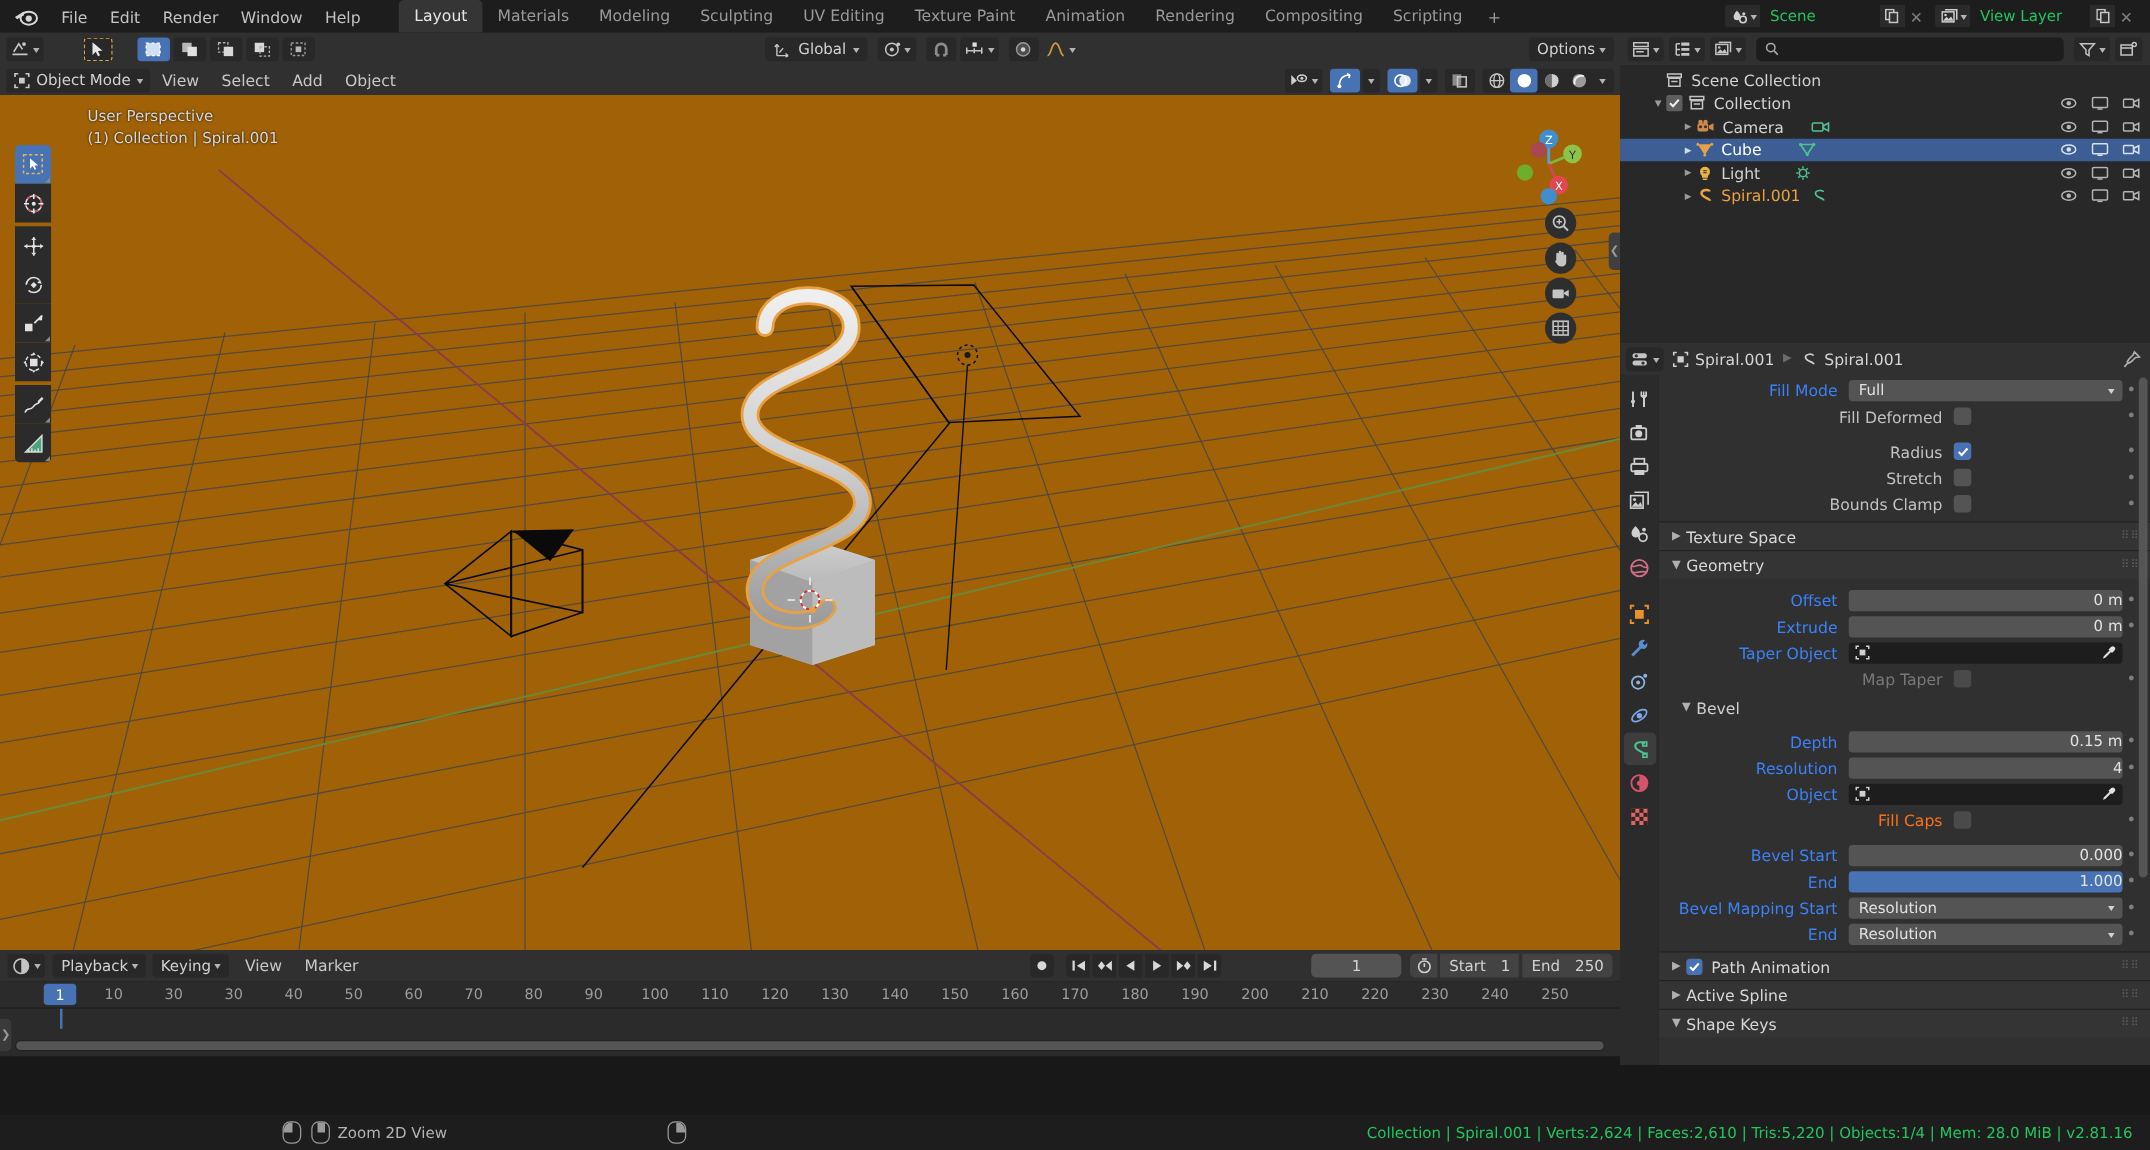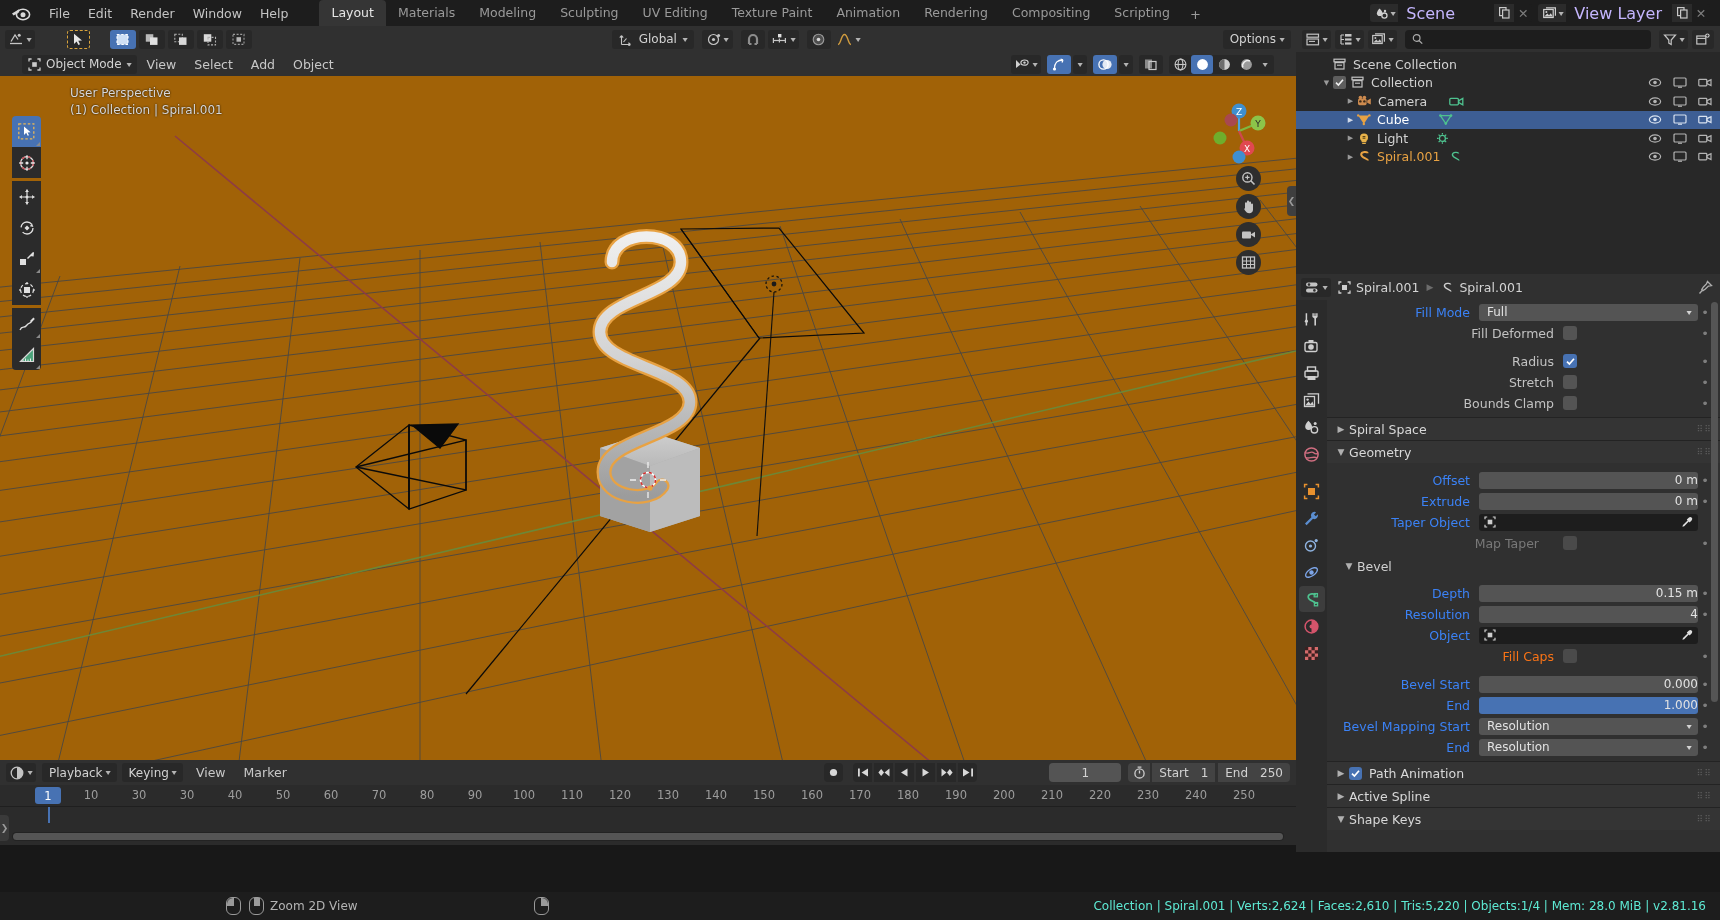--- a/index.html
+++ b/index.html
@@ -24,37 +24,37 @@
   .wsp-tabs{ display:flex; align-items:flex-end; height:26px; margin-left:22px; }
   .wsp{
     padding:5px 12px 6px 12px; font-size:12.5px; color:#9a9a9a;
     border-radius:4px 4px 0 0; cursor:default; white-space:nowrap;
   }
   .wsp.active{ background:#353535; color:#e6e6e6; }
   .wsp-plus{ padding:4px 8px; color:#9a9a9a; font-size:13px; }
   .topbar-right{ margin-left:auto; display:flex; align-items:center; gap:0; padding-right:4px;}
   .id-block{ display:flex; align-items:center; height:18px; border-radius:3px; overflow:hidden; margin-left:6px;}
   .id-icon{ background:#2b2b2b; height:18px; display:flex; align-items:center; padding:0 3px 0 5px; gap:2px;}
-  .id-name{ background:#1d1d1d; height:18px; display:flex; align-items:center; padding:0 10px 0 8px; min-width:96px; font-size:16px; color:#c4b5fd;}
+  .id-name{ background:#1d1d1d; height:18px; display:flex; align-items:center; padding:0 10px 0 8px; min-width:96px; font-size:12px; color:#22c55e;}
   .id-btn{ background:#2b2b2b; height:18px; width:20px; display:flex; align-items:center; justify-content:center;}
   .id-x{ background:#1d1d1d; height:18px; width:18px; display:flex; align-items:center; justify-content:center; color:#7d7d7d;}
 
   
   .vp-header{
     position:absolute; left:0; top:26px; width:1296px; height:26px;
     background:#303030; display:flex; align-items:center; padding:0 5px; gap:3px;
   }
   .hdr-btn{ height:19px; display:flex; align-items:center; padding:0 4px; border-radius:3px; background:#282828; gap:3px;}
   .hdr-plain{ height:19px; display:flex; align-items:center; padding:0 5px; gap:3px;}
   .chev{ font-size:8px; color:#b4b4b4; transform:scaleX(1.3); }
 
   
   .vp-header2{
     position:absolute; left:0; top:52px; width:1296px; height:24px;
-    background:#303030; display:flex; align-items:center; padding:0 22px; gap:2px;
+    background:#303030; display:flex; align-items:center; padding:0 5px; gap:2px;
   }
   .mode-box{ display:flex; align-items:center; gap:5px; background:#282828; height:19px; border-radius:3px; padding:0 6px;}
   .hdr-menu{ padding:3px 8px; font-size:12.5px; color:#c8c8c8; border-radius:3px;}
   .opt-btn{ display:flex; align-items:center; gap:4px; background:#282828; height:19px; border-radius:3px; padding:0 7px; font-size:12px;}
 
   
   .viewport{
     position:absolute; left:0; top:76px; width:1296px; height:684px;
     background:#a16207; overflow:hidden;
   }
@@ -170,21 +170,21 @@
   
   .pscroll{ position:absolute; right:2px; top:302px; width:8px; height:548px; }
   .pscroll i{ position:absolute; right:0; top:0; width:7px; height:400px; background:#555; border-radius:4px; display:block;}
 
   
   .statusbar{
     position:absolute; left:0; top:892px; width:1720px; height:28px;
     background:#1d1d1d; display:flex; align-items:center; padding:0 14px; gap:8px; font-size:12px; color:#b4b4b4;
   }
   .sb-item{ display:flex; align-items:center; gap:6px; }
-  .sb-right{ margin-left:auto; font-size:12px; color:#5eead4;text-align:right;}
+  .sb-right{ margin-left:auto; font-size:12px; color:#22c55e;text-align:right;}
   .mousekey{ width:15px; height:18px; border:1.4px solid #9a9a9a; border-radius:6px; position:relative; display:inline-block;}
   .mousekey.l:before{ content:""; position:absolute; left:-0.4px; top:-0.4px; width:7px; height:8px; background:#9a9a9a; border-radius:6px 0 0 0;}
   .mousekey.r:before{ content:""; position:absolute; right:-0.4px; top:-0.4px; width:7px; height:8px; background:#9a9a9a; border-radius:0 6px 0 0;}
   .mousekey.m:before{ content:""; position:absolute; left:4px; top:-0.4px; width:6px; height:8px; background:#9a9a9a;}
 
   svg{ display:block; }
 </style>
 </head>
 <body>
 
@@ -1088,21 +1088,21 @@
     <div class="prow">
       <div style="width:236px;text-align:right;padding-right:9px;font-size:12.5px;color:#c2c2c2;">Bounds Clamp</div>
       <div class="check-wrap">
           <div class="pcheck"></div>
         </div>
       <div class="pdot">•</div>
     </div>
 
     <div class="ppanel">
       <span class="tri">▶</span>
-      <span class="ptitle">Spiral Space</span>
+      <span class="ptitle">Texture Space</span>
       <span class="grip">⠿⠿</span>
     </div>
 
     <div class="ppanel" style="margin-top:0;">
       <span class="tri">▼</span>
       <span class="ptitle">Geometry</span>
       <span class="grip">⠿⠿</span>
     </div>
 
     <div class="pspace"></div>
@@ -1133,21 +1133,21 @@
         <span style="margin-left:5px;"></span>
         <span class="eyed">
           <svg width="13" height="13" viewBox="0 0 13 13">
               <path d="M9 1.4a2 2 0 012.8 2.8L9.6 6.4l-0.8-0.8-4.6 4.6-1.8 0.6 0.6-1.8 4.6-4.6-0.8-0.8z" fill="#e0e0e0"></path>
             </svg>
         </span>
       </div>
       <div class="pdot"></div>
     </div>
     <div class="prow">
-      <div style="width:236px;text-align:right;padding-right:24px;font-size:12.5px;color:#787878;">Map Taper</div>
+      <div style="width:236px;text-align:right;padding-right:9px;font-size:12.5px;color:#787878;">Map Taper</div>
       <div class="check-wrap">
           <div class="pcheck dim"></div>
         </div>
       <div class="pdot">•</div>
     </div>
 
     <div class="psub">
       <span class="tri">▼</span>
       <span class="ptitle">Bevel</span>
     </div>

